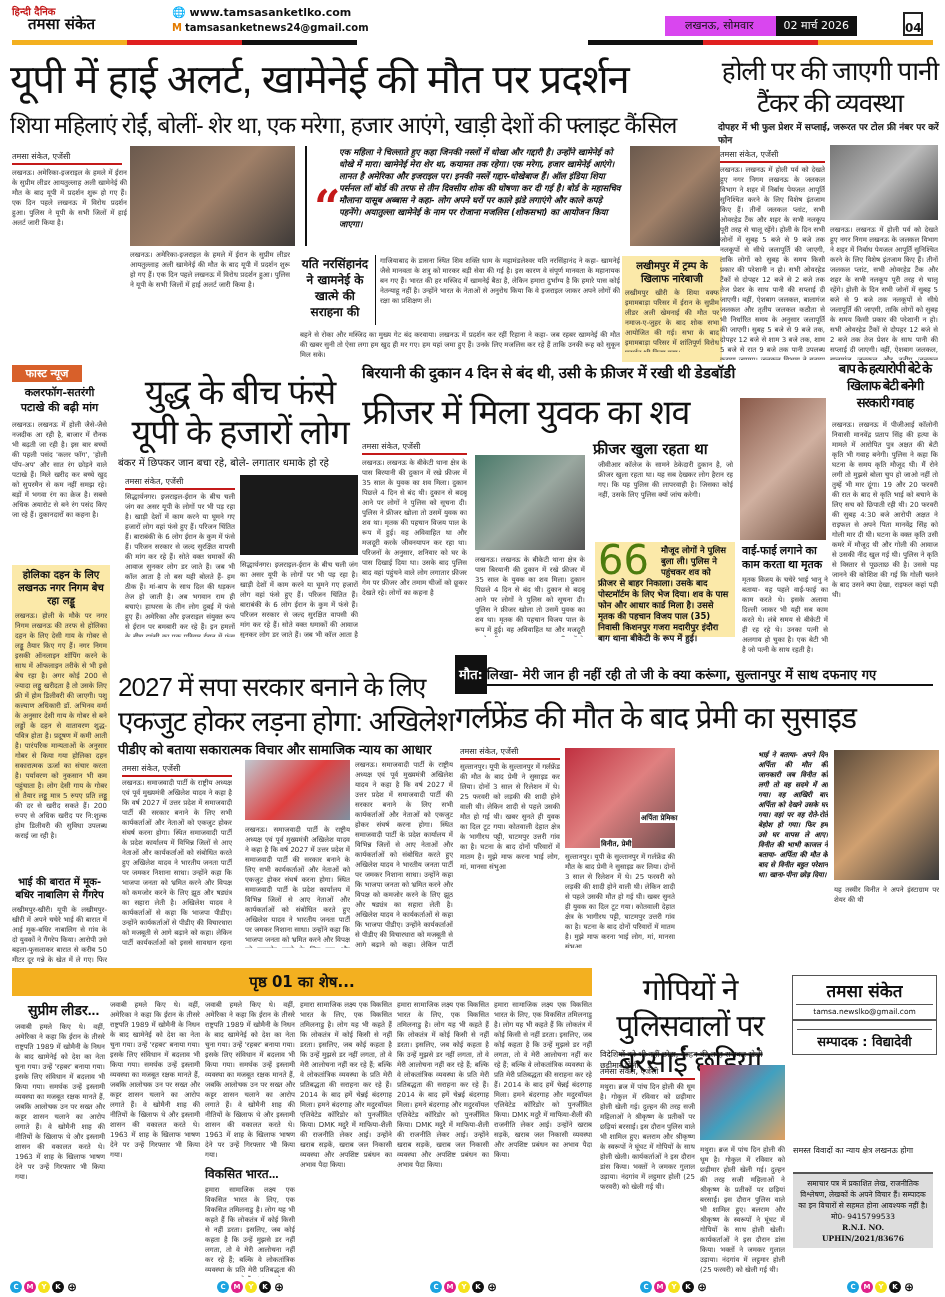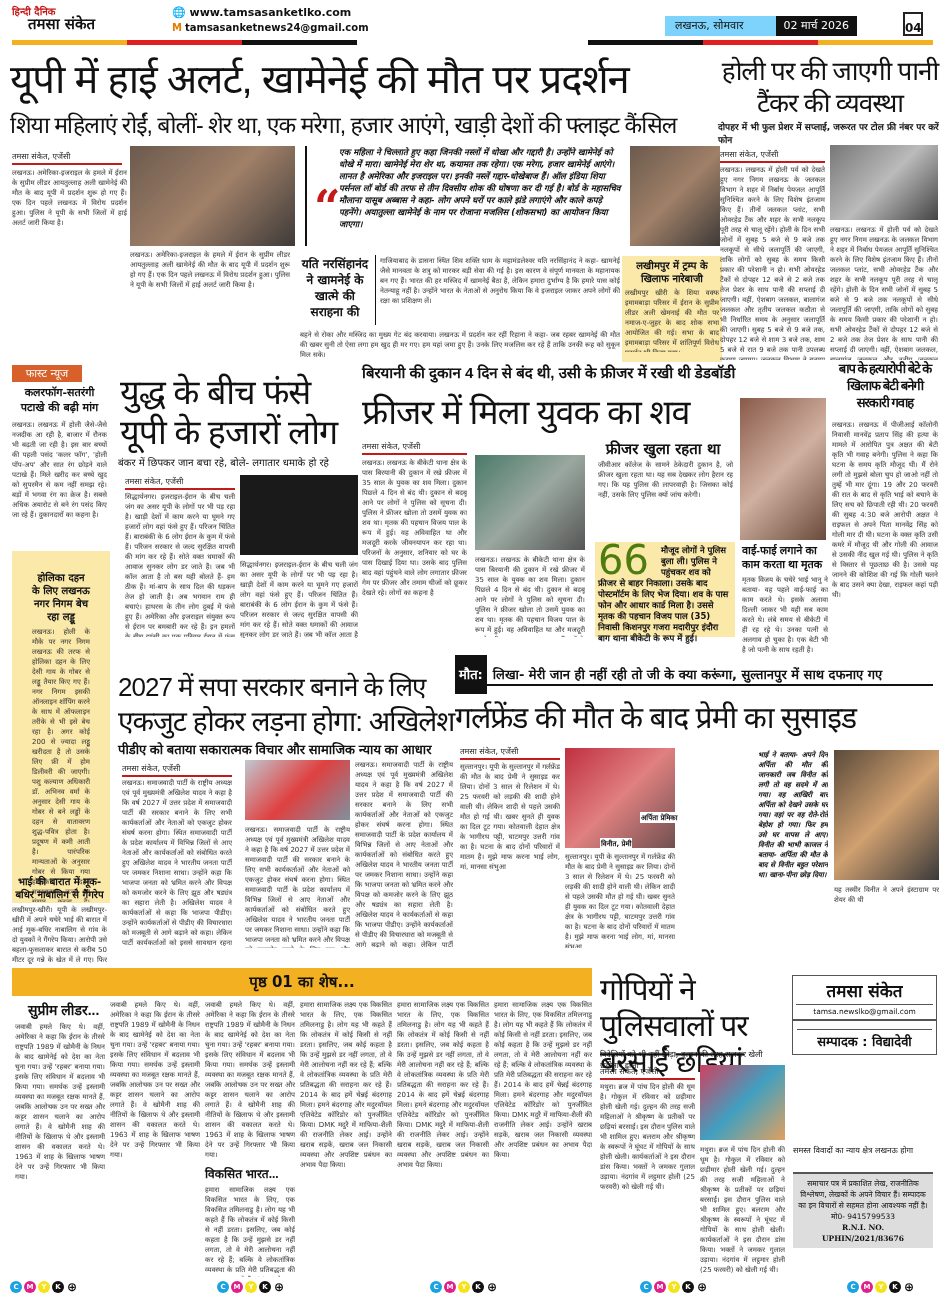--- a/index.html
+++ b/index.html
@@ -6,42 +6,42 @@
 body{width:945px;height:1297px;background:#fff;font-family:"DejaVu Sans",sans-serif;color:#111;overflow:hidden;position:relative}
 .abs{position:absolute}
 .mast{left:0;top:0;width:945px;height:44px}
 .brand-small{left:12px;top:4px;font-size:10px;color:#c41a1a;font-weight:bold}
 .brand{left:28px;top:13px;font-size:15px;font-weight:bold;color:#111}
 .web{left:172px;top:6px;font-size:11px;font-weight:bold}
 .mail{left:172px;top:22px;font-size:10px;font-weight:bold}
 .mail-ic{color:#e37b00;font-weight:bold;margin-right:3px}
 .section{left:365px;top:12px;width:180px;height:34px;background:#f3b020;text-align:center;font-size:13px;font-weight:bold;line-height:34px}
 .section:after{content:"";position:absolute;left:82px;bottom:-8px;border-left:8px solid transparent;border-right:8px solid transparent;border-top:8px solid #f3b020}
-.dateblk{left:665px;top:16px;width:192px;height:20px;background:#7dd3fc;font-size:11px;line-height:20px;padding-left:10px}
+.dateblk{left:665px;top:16px;width:192px;height:20px;background:#d946ef;font-size:11px;line-height:20px;padding-left:20px}
 .date{position:absolute;right:0;top:0;background:#111;color:#fff;padding:0 8px;height:20px}
 .pgno{left:903px;top:12px;width:20px;height:24px;border:2px solid #222;font-size:12px;text-align:center;line-height:28px;font-weight:bold}
 .stripe{left:12px;top:40px;width:921px;height:5px;display:flex}
 .stripe span{flex:1}
 h1,h2,h3{font-family:"Liberation Sans",sans-serif;font-weight:normal;letter-spacing:-1px}
 .hl1{left:10px;top:55px;font-size:40px;line-height:48px}
 .hl1sub{left:10px;top:110px;font-size:23px;line-height:30px}
 .hr-title{left:720px;top:55px;width:220px;text-align:center;font-size:26px;line-height:32px}
 .hr-sub{left:718px;top:120px;width:226px;font-size:9px;font-weight:bold}
 .by{font-size:8px;color:#222;border-bottom:2px solid #c41a1a;padding-bottom:2px}
 .col{font-size:7px;line-height:10px;color:#333;text-align:justify;overflow:hidden}
 .img{background:linear-gradient(135deg,#6b5a4e,#a08068,#3e3a38);}
 .quote{left:305px;top:146px;width:320px;height:100px;font-size:8.5px;line-height:12px;font-style:italic;font-weight:bold;padding-left:32px;border-left:2px solid #111}
 .quote-mark{left:314px;top:180px;font-size:46px;color:#c41a1a;font-weight:bold;font-family:"DejaVu Serif",serif}
 .side-h{font-size:14px;font-weight:bold;line-height:18px;text-align:center}
 .box-y{background:#fbe9a9}
-.fast-tag{left:12px;top:365px;width:70px;height:17px;background:#d8602a;color:#fff;font-size:11px;font-weight:normal;text-align:center;line-height:17px}
-.big2{font-size:34px;line-height:40px;}
+.fast-tag{left:12px;top:365px;width:70px;height:17px;background:#d8602a;color:#fff;font-size:11px;font-weight:bold;text-align:center;line-height:17px}
+.big2{font-size:34px;line-height:40px;text-align:center}
 .band{background:#f3b020;height:28px;font-size:15px;font-weight:bold;text-align:center;line-height:28px}
 .mot{left:455px;top:664px;width:478px;height:22px;border-bottom:2px solid #111;font-size:13px;font-weight:bold;line-height:22px}
-.mot-tag{background:#111;color:#fff;padding:12px 4px;margin-right:6px}
+.mot-tag{background:#111;color:#fff;padding:12px 4px;}
 .imprint{font-size:8px;text-align:center;line-height:12px}
 .cmyk{display:flex;gap:2px}
 .cmyk span{width:12px;height:12px;border-radius:50%;font-size:7px;color:#fff;text-align:center;line-height:12px;font-weight:bold}
 .vline{width:1px;background:#111}
 </style>
 </head>
 <body>
 
 <div class="abs mast">
   <div class="abs brand-small">हिन्दी दैनिक</div>
@@ -84,41 +84,41 @@
 <h2 class="abs hr-title">होली पर की जाएगी पानी टैंकर की व्यवस्था</h2>
 <div class="abs hr-sub">दोपहर में भी फुल प्रेशर में सप्लाई, जरूरत पर टोल फ्री नंबर पर करें फोन</div>
 <div class="abs by" style="left:720px;top:148px;width:105px">तमसा संकेत, एजेंसी</div>
 <div class="abs col" style="left:720px;top:165px;width:105px;height:195px">लखनऊ। लखनऊ में होली पर्व को देखते हुए नगर निगम लखनऊ के जलकल विभाग ने शहर में निर्बाध पेयजल आपूर्ति सुनिश्चित करने के लिए विशेष इंतजाम किए हैं। तीनों जलकल प्लांट, सभी ओवरहेड टैंक और शहर के सभी नलकूप पूरी तरह से चालू रहेंगे। होली के दिन सभी जोनों में सुबह 5 बजे से 9 बजे तक नलकूपों से सीधे जलापूर्ति की जाएगी, ताकि लोगों को सुबह के समय किसी प्रकार की परेशानी न हो। सभी ओवरहेड टैंकों से दोपहर 12 बजे से 2 बजे तक तेज प्रेशर के साथ पानी की सप्लाई दी जाएगी। वहीं, ऐशबाग जलकल, बालागंज जलकल और तृतीय जलकल कठौता से भी निर्धारित समय के अनुसार जलापूर्ति की जाएगी। सुबह 5 बजे से 9 बजे तक, दोपहर 12 बजे से शाम 3 बजे तक, शाम 5 बजे से रात 9 बजे तक पानी उपलब्ध कराया जाएगा। जलकल विभाग ने बताया कि जिन स्थानों पर हर वर्ष होली के अवसर पर पेयजल टैंकर लगाए जाते हैं, वहां इस बार भी टैंकरों की व्यवस्था की जाएगी, जिससे जरूरत वाले क्षेत्रों में पानी की कमी न होने पाए। होली के दौरान पानी या सीवर से संबंधित किसी भी समस्या के समाधान के लिए सभी जोनों के अभियंताओं के मोबाइल फोन 24 घंटे सक्रिय रहेंगे।</div>
 <div class="abs img" style="left:830px;top:145px;width:108px;height:75px;background:linear-gradient(135deg,#777,#bbb,#444)"></div>
 <div class="abs col" style="left:830px;top:225px;width:108px;height:135px">लखनऊ। लखनऊ में होली पर्व को देखते हुए नगर निगम लखनऊ के जलकल विभाग ने शहर में निर्बाध पेयजल आपूर्ति सुनिश्चित करने के लिए विशेष इंतजाम किए हैं। तीनों जलकल प्लांट, सभी ओवरहेड टैंक और शहर के सभी नलकूप पूरी तरह से चालू रहेंगे। होली के दिन सभी जोनों में सुबह 5 बजे से 9 बजे तक नलकूपों से सीधे जलापूर्ति की जाएगी, ताकि लोगों को सुबह के समय किसी प्रकार की परेशानी न हो। सभी ओवरहेड टैंकों से दोपहर 12 बजे से 2 बजे तक तेज प्रेशर के साथ पानी की सप्लाई दी जाएगी। वहीं, ऐशबाग जलकल, बालागंज जलकल और तृतीय जलकल कठौता से भी निर्धारित समय के अनुसार जलापूर्ति की जाएगी। सुबह 5 बजे से 9 बजे तक, दोपहर 12 बजे से शाम 3 बजे तक, शाम 5 बजे से रात 9 बजे तक पानी उपलब्ध कराया जाएगा। जलकल विभाग ने बताया कि जिन स्थानों पर हर वर्ष होली के अवसर पर पेयजल टैंकर लगाए जाते हैं, वहां इस बार भी टैंकरों की व्यवस्था की जाएगी, जिससे जरूरत वाले क्षेत्रों में पानी की कमी न होने पाए। होली के दौरान पानी या सीवर से संबंधित किसी भी समस्या के समाधान के लिए सभी जोनों के अभियंताओं के मोबाइल फोन 24 घंटे सक्रिय रहेंगे।</div>
 
 <div class="abs fast-tag">फास्ट न्यूज</div>
 <div class="abs side-h" style="left:12px;top:385px;width:95px;font-size:11px;line-height:15px">कलरफॉग-सतरंगी पटाखे की बढ़ी मांग</div>
 <div class="abs col" style="left:12px;top:420px;width:95px;height:100px">लखनऊ। लखनऊ में होली जैसे-जैसे नजदीक आ रही है, बाजार में रौनक भी बढ़ती जा रही है। इस बार बच्चों की पहली पसंद 'कलर फॉग', 'होली पॉप-अप' और सात रंग छोड़ने वाले पटाखे हैं। मिले खरीद कर बच्चे खुद को सुपरमैन से कम नहीं समझ रहे। बड़ों में भगवा रंग का क्रेज है। सबसे अधिक अयारोट से बने रंग पसंद किए जा रहे हैं। दुकानदारों का कहना है।</div>
-<div class="abs box-y" style="left:12px;top:551px;width:98px;height:352px;padding:20px">
+<div class="abs box-y" style="left:12px;top:565px;width:98px;height:236px;padding:3px">
   <div class="side-h" style="font-size:10px;line-height:13px">होलिका दहन के लिए लखनऊ नगर निगम बेच रहा लड्डू</div>
   <div class="col" style="height:275px;margin-top:4px">लखनऊ। होली के मौके पर नगर निगम लखनऊ की तरफ से होलिका दहन के लिए देसी गाय के गोबर से लड्डू तैयार किए गए हैं। नगर निगम इसकी ऑनलाइन शॉपिंग करने के साथ में ऑफलाइन तरीके से भी इसे बेच रहा है। अगर कोई 200 से ज्यादा लड्डू खरीदता है तो उसके लिए फ्री में होम डिलीवरी की जाएगी। पशु कल्याण अधिकारी डॉ. अभिनव वर्मा के अनुसार देसी गाय के गोबर से बने लड्डों के दहन से वातावरण शुद्ध-पवित्र होता है। प्रदूषण में कमी आती है। पारंपरिक मान्यताओं के अनुसार गोबर से किया गया होलिका दहन सकारात्मक ऊर्जा का संचार करता है। पर्यावरण को नुकसान भी कम पहुंचाता है। लोग देसी गाय के गोबर से तैयार लड्डू मात्र 5 रुपए प्रति लड्डू की दर से खरीद सकते हैं। 200 रुपए से अधिक खरीद पर नि:शुल्क होम डिलीवरी की सुविधा उपलब्ध कराई जा रही है।</div>
 </div>
 <div class="abs side-h" style="left:12px;top:875px;width:95px;font-size:10px;line-height:13px">भाई की बारात में मूक-बधिर नाबालिग से गैंगरेप</div>
 <div class="abs col" style="left:12px;top:905px;width:95px;height:60px">लखीमपुर-खीरी। यूपी के लखीमपुर-खीरी में अपने चचेरे भाई की बारात में आई मूक-बधिर नाबालिग से गांव के दो युवकों ने गैंगरेप किया। आरोपी उसे बहला-फुसलाकर बारात से करीब 50 मीटर दूर गन्ने के खेत में ले गए। फिर बारी-बारी से रेप किया। इस दौरान वहां में आई एक अन्य लड़की शौच के लिए खेत की तरफ गई तो उसने आरोपियों को दरिंदगी करते देखा। लड़की ने शोर मचाया तो ग्रामीण मदद को दौड़े।</div>
 
 <h2 class="abs big2" style="left:120px;top:372px;width:240px">युद्ध के बीच फंसे यूपी के हजारों लोग</h2>
 <div class="abs" style="left:118px;top:455px;width:245px;font-size:10px;font-weight:normal">बंकर में छिपकर जान बचा रहे, बोले- लगातार धमाके हो रहे</div>
 <div class="abs by" style="left:125px;top:475px;width:110px">तमसा संकेत, एजेंसी</div>
 <div class="abs col" style="left:125px;top:492px;width:110px;height:145px">सिद्धार्थनगर। इजराइल-ईरान के बीच चली जंग का असर यूपी के लोगों पर भी पड़ रहा है। खाड़ी देशों में काम करने या घूमने गए हजारों लोग वहां फंसे हुए हैं। परिजन चिंतित हैं। बाराबंकी के 6 लोग ईरान के कुम में फंसे हैं। परिजन सरकार से जल्द सुरक्षित वापसी की मांग कर रहे हैं। सोते वक्त धमाकों की आवाज सुनकर लोग डर जाते हैं। जब भी कॉल आता है तो बस यही बोलते हैं- हम ठीक हैं। मां-बाप के साथ दिल की धड़कन तेज हो जाती है। अब भगवान राम ही बचाएं। हाथरस के तीन लोग दुबई में फंसे हुए हैं। अमेरिका और इजराइल संयुक्त रूप से ईरान पर बमबारी कर रहे हैं। इन हमलों के बीच झांसी का एक परिवार ईरान में फंस गया है।</div>
 <div class="abs" style="left:240px;top:475px;width:118px;height:80px;background:#1a1a1a"></div>
 <div class="abs col" style="left:240px;top:560px;width:118px;height:78px">सिद्धार्थनगर। इजराइल-ईरान के बीच चली जंग का असर यूपी के लोगों पर भी पड़ रहा है। खाड़ी देशों में काम करने या घूमने गए हजारों लोग वहां फंसे हुए हैं। परिजन चिंतित हैं। बाराबंकी के 6 लोग ईरान के कुम में फंसे हैं। परिजन सरकार से जल्द सुरक्षित वापसी की मांग कर रहे हैं। सोते वक्त धमाकों की आवाज सुनकर लोग डर जाते हैं। जब भी कॉल आता है तो बस यही बोलते हैं- हम ठीक हैं। मां-बाप के साथ दिल की धड़कन तेज हो जाती है। अब भगवान राम ही बचाएं। हाथरस के तीन लोग दुबई में फंसे हुए हैं। अमेरिका और इजराइल संयुक्त रूप से ईरान पर बमबारी कर रहे हैं। इन हमलों के बीच झांसी का एक परिवार ईरान में फंस गया है।</div>
 
 <div class="abs" style="left:362px;top:362px;width:380px;font-size:15px;font-weight:bold;font-family:'Liberation Sans',sans-serif">बिरयानी की दुकान 4 दिन से बंद थी, उसी के फ्रीजर में रखी थी डेडबॉडी</div>
 <h2 class="abs" style="left:362px;top:392px;font-size:34px;line-height:40px">फ्रीजर में मिला युवक का शव</h2>
 <div class="abs by" style="left:362px;top:440px;width:105px">तमसा संकेत, एजेंसी</div>
 <div class="abs col" style="left:362px;top:458px;width:105px;height:180px">लखनऊ। लखनऊ के बीकेटी थाना क्षेत्र के पास बिरयानी की दुकान में रखे फ्रीजर में 35 साल के युवक का शव मिला। दुकान पिछले 4 दिन से बंद थी। दुकान से बदबू आने पर लोगों ने पुलिस को सूचना दी। पुलिस ने फ्रीजर खोला तो उसमें युवक का शव था। मृतक की पहचान विजय पाल के रूप में हुई। वह अविवाहित था और मजदूरी करके जीवनयापन कर रहा था। परिजनों के अनुसार, शनिवार को घर के पास दिखाई दिया था। उसके बाद पुलिस बाद वहां पहुंचने वाले लोग लगातार फ्रीजर गेम पर फ्रीजर और तमाम चीजों को छूकर देखते रहे। लोगों का कहना है</div>
 <div class="abs img" style="left:475px;top:455px;width:110px;height:95px;background:linear-gradient(135deg,#4a7a6a,#9aa8a0,#555)"></div>
 <div class="abs col" style="left:475px;top:555px;width:110px;height:82px">लखनऊ। लखनऊ के बीकेटी थाना क्षेत्र के पास बिरयानी की दुकान में रखे फ्रीजर में 35 साल के युवक का शव मिला। दुकान पिछले 4 दिन से बंद थी। दुकान से बदबू आने पर लोगों ने पुलिस को सूचना दी। पुलिस ने फ्रीजर खोला तो उसमें युवक का शव था। मृतक की पहचान विजय पाल के रूप में हुई। वह अविवाहित था और मजदूरी करके जीवनयापन कर रहा था। परिजनों के अनुसार, शनिवार को घर के पास दिखाई दिया था। उसके बाद पुलिस बाद वहां पहुंचने वाले लोग लगातार फ्रीजर गेम पर फ्रीजर और तमाम चीजों को छूकर देखते रहे। लोगों का कहना है</div>
-<div class="abs side-h" style="left:593px;top:440px;width:140px;font-size:15px;text-align:center">फ्रीजर खुला रहता था</div>
+<div class="abs side-h" style="left:593px;top:440px;width:140px;font-size:15px;text-align:left">फ्रीजर खुला रहता था</div>
 <div class="abs col" style="left:598px;top:460px;width:135px;height:78px">जीवीआर कॉलेज के सामने ठेकेदारी दुकान है, जो फ्रीजर खुला रहता था। यह सब देखकर लोग हैरान रह गए। कि यह पुलिस की लापरवाही है। जिसका कोई नहीं, उसके लिए पुलिस क्यों जांच करेगी।</div>
 <div class="abs box-y" style="left:595px;top:542px;width:140px;height:95px;padding:3px;font-size:8.5px;line-height:11px;font-weight:bold">
   <span style="float:left;font-size:40px;line-height:30px;color:#4d7c0f;font-weight:normal;margin-right:12px">66</span><span>मौजूद लोगों ने पुलिस बुला ली। पुलिस ने पहुंचकर शव को फ्रीजर से बाहर निकाला। उसके बाद पोस्टमॉर्टम के लिए भेज दिया। शव के पास फोन और आधार कार्ड मिला है। उससे मृतक की पहचान विजय पाल (35) निवासी किशनपुर गजरा मदारीपुर इंदौरा बाग थाना बीकेटी के रूप में हुई।</span>
 </div>
 <div class="abs img" style="left:740px;top:398px;width:86px;height:142px;background:linear-gradient(135deg,#8a5a4a,#d0b0a0,#6a4a3a)"></div>
 <div class="abs" style="left:742px;top:543px;width:86px;font-size:11px;font-weight:bold;line-height:14px;font-family:'Liberation Sans',sans-serif">वाई-फाई लगाने का काम करता था मृतक</div>
 <div class="abs col" style="left:742px;top:575px;width:86px;height:82px">मृतक विजय के चचेरे भाई भानु ने बताया- वह पहले वाई-फाई का काम करते थे। इसके अलावा दिल्ली जाकर भी यही सब काम करते थे। लंबे समय से बीकेटी में ही रह रहे थे। उनका पत्नी से अलगाव हो चुका है। एक बेटी भी है जो पत्नी के साथ रहती है।</div>
 
 <h3 class="abs side-h" style="left:830px;top:360px;width:110px;font-size:13px;line-height:17px">बाप के हत्यारोपी बेटे के खिलाफ बेटी बनेगी सरकारी गवाह</h3>
 <div class="abs col" style="left:832px;top:420px;width:106px;height:236px">लखनऊ। लखनऊ में पीजीआई कॉलोनी निवासी मानवेंद्र प्रताप सिंह की हत्या के मामले में आरोपित पुत्र अक्षत की बेटी कृति भी गवाह बनेगी। पुलिस ने कहा कि घटना के समय कृति मौजूद थी। मैं रोने लगी तो मुझसे बोला चुप हो जाओ नहीं तो तुम्हें भी मार दूंगा। 19 और 20 फरवरी की रात के बाद से कृति भाई को बचाने के लिए सच को छिपाती रही थी। 20 फरवरी की सुबह 4:30 बजे आरोपी अक्षत ने राइफल से अपने पिता मानवेंद्र सिंह को गोली मार दी थी। घटना के वक्त कृति उसी कमरे में मौजूद थी और गोली की आवाज से उसकी नींद खुल गई थी। पुलिस ने कृति से विस्तार से पूछताछ की है। उससे यह जानने की कोशिश की गई कि गोली चलने के बाद उसने क्या देखा, राइफल कहां पड़ी थी।</div>

